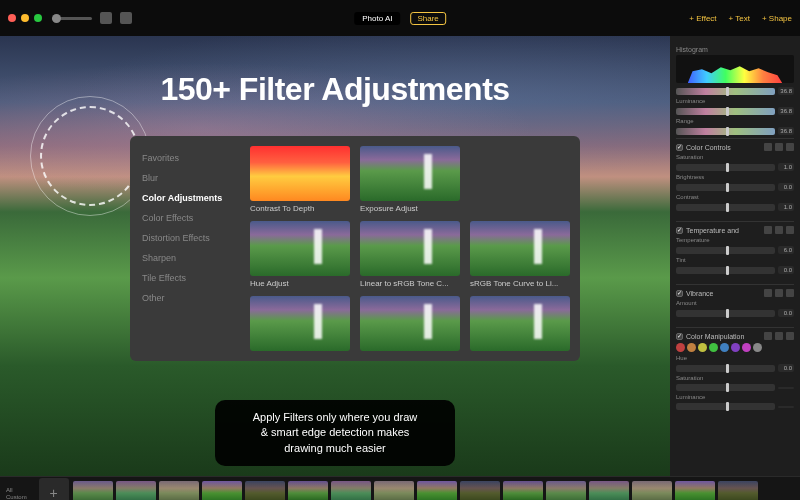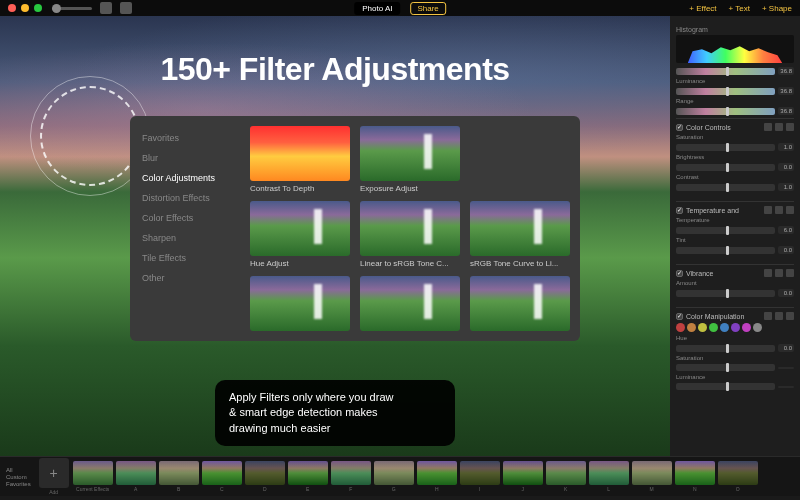--- a/index.html
+++ b/index.html
@@ -1,47 +1,47 @@
 <!DOCTYPE html>
 <html><head>
 <meta charset="utf-8">
 <style>
 *{margin:0;padding:0;box-sizing:border-box;font-family:-apple-system,BlinkMacSystemFont,'Helvetica Neue',sans-serif}
 body{width:800px;height:500px;background:#1a1a1a;overflow:hidden;position:relative}
-.titlebar{height:16px;background:#0c0c0c;display:flex;align-items:center;padding:0 8px;position:relative}
+.titlebar{height:36px;background:#0c0c0c;display:flex;align-items:center;padding:0 8px;position:relative}
 .traffic-lights{display:flex;gap:5px}
 .traffic-lights span{width:8px;height:8px;border-radius:50%}
 .tl-close{background:#ff5f57}.tl-min{background:#febc2e}.tl-max{background:#28c840}
 .titlebar-center{position:absolute;left:50%;transform:translateX(-50%);display:flex;align-items:center;gap:10px}
 .app-name{font-size:8px;color:#fff;background:#000;padding:2px 8px;border-radius:3px}
 .share-btn{font-size:8px;color:#f5c542;border:1px solid #f5c542;padding:1px 6px;border-radius:3px}
 .titlebar-right{margin-left:auto;display:flex;gap:12px;font-size:8px;color:#f5c542}
 .tb-item{cursor:pointer}
 .titlebar-slider{width:40px;height:3px;background:#555;margin-left:10px;border-radius:2px;position:relative}
 .titlebar-slider::after{content:'';position:absolute;left:0;top:-3px;width:9px;height:9px;background:#888;border-radius:50%}
 .tb-icon{width:12px;height:12px;background:#555;border-radius:2px;margin-left:8px}
 .main{display:flex;height:440px}
 .canvas{flex:1;position:relative;background:linear-gradient(180deg,#2a3550 0%,#4a5a7a 15%,#8a6a7a 25%,#c09080 32%,#3a6a3a 40%,#5a9a4a 55%,#2a5a2a 75%,#1a3a1a 100%)}
 .canvas::before{content:'';position:absolute;top:0;left:0;right:0;height:35%;background:radial-gradient(ellipse at 30% 60%,rgba(200,150,180,0.3) 0%,transparent 50%),radial-gradient(ellipse at 70% 40%,rgba(100,120,160,0.4) 0%,transparent 60%)}
 .headline{position:absolute;top:35px;left:0;right:0;text-align:center;color:#fff;font-size:32px;font-weight:700;letter-spacing:-0.5px;z-index:2}
 .dashed-circle{position:absolute;top:70px;left:40px;width:100px;height:100px;border:2px dashed rgba(255,255,255,0.8);border-radius:50%;z-index:2}
 .dashed-circle::before{content:'';position:absolute;top:-12px;left:-12px;right:-12px;bottom:-12px;border:1px solid rgba(255,255,255,0.4);border-radius:50%}
 .filter-panel{position:absolute;top:100px;left:130px;width:450px;height:225px;background:#3a3a3a;border-radius:6px;display:flex;z-index:5;overflow:hidden}
 .fp-categories{width:110px;padding:12px 0}
 .fp-cat{font-size:9px;color:#888;padding:5px 12px;cursor:pointer}
-.fp-cat.active{color:#fff;font-weight:400}
+.fp-cat.active{color:#fff;font-weight:700}
 .fp-grid{flex:1;padding:10px;overflow:hidden}
 .fp-row{display:flex;gap:10px;margin-bottom:8px}
 .fp-item{width:100px}
 .fp-thumb{width:100px;height:55px;border-radius:3px;background:linear-gradient(180deg,#4a5a8a 0%,#8a6a9a 25%,#5a9a4a 45%,#2a6a2a 100%);position:relative;overflow:hidden}
 .fp-thumb.red{background:linear-gradient(180deg,#ff3030 0%,#ff6040 30%,#ffcc40 55%,#ff8820 100%)}
 .fp-thumb::after{content:'';position:absolute;right:28px;top:8px;width:8px;height:35px;background:rgba(255,255,255,0.85);filter:blur(1px)}
 .fp-thumb.red::after{display:none}
 .fp-label{font-size:8px;color:#ccc;margin-top:3px;white-space:nowrap;overflow:hidden;text-overflow:ellipsis}
-.tooltip{position:absolute;bottom:10px;left:50%;transform:translateX(-50%);background:rgba(0,0,0,0.92);color:#fff;padding:10px 14px;border-radius:10px;font-size:11px;line-height:1.4;z-index:10;width:240px}
+.tooltip{position:absolute;bottom:10px;left:50%;transform:translateX(-50%);background:rgba(0,0,0,0.92);color:#fff;padding:10px 14px;border-radius:10px;font-size:11px;text-align:center;line-height:1.4;z-index:10;width:240px}
 .sidepanel{width:130px;background:#1e1e1e;padding:6px;overflow:hidden;font-size:7px;color:#aaa}
 .sp-section-title{font-size:7px;color:#888;margin:4px 0 2px}
 .histogram{width:100%;height:28px;background:#111;border-radius:2px;position:relative;overflow:hidden;margin-bottom:4px}
 .histogram::before{content:'';position:absolute;bottom:0;left:10%;width:80%;height:70%;background:linear-gradient(90deg,#4060ff 0%,#40ccff 20%,#40ff60 40%,#ffff40 60%,#ff8040 80%,#ff4040 100%);clip-path:polygon(0 100%,5% 40%,15% 30%,25% 50%,35% 20%,45% 35%,55% 15%,65% 40%,75% 25%,85% 45%,95% 60%,100% 100%)}
 .sp-slider-row{display:flex;align-items:center;gap:3px;margin:3px 0}
 .sp-slider{flex:1;height:7px;background:#333;border-radius:2px;position:relative}
 .sp-slider::after{content:'';position:absolute;left:50%;top:-1px;width:3px;height:9px;background:#ccc;border-radius:1px}
 .sp-slider.gradient{background:linear-gradient(90deg,#555 0%,#c080a0 30%,#a0c080 60%,#80a0c0 100%)}
 .sp-val{font-size:6px;color:#aaa;width:16px;text-align:right;background:#2a2a2a;padding:1px 2px;border-radius:2px}
 .sp-group{border-top:1px solid #333;padding:4px 0;margin-top:3px}
@@ -92,22 +92,22 @@
 <div class="main">
   <div class="canvas">
     <div class="headline">150+ Filter Adjustments</div>
     <div class="dashed-circle"></div>
 
     <div class="filter-panel">
       <div class="fp-categories" id="fp-cats">
           <div class="fp-cat">Favorites</div>
           <div class="fp-cat">Blur</div>
           <div class="fp-cat active">Color Adjustments</div>
+          <div class="fp-cat">Color Effects</div>
           <div class="fp-cat">Distortion Effects</div>
-          <div class="fp-cat">Color Effects</div>
           <div class="fp-cat">Sharpen</div>
           <div class="fp-cat">Tile Effects</div>
           <div class="fp-cat">Other</div>
         </div>
       <div class="fp-grid" id="fp-grid">
           <div class="fp-row">
             <div class="fp-item">
               <div class="fp-thumb red"></div>
               <div class="fp-label">Contrast To Depth</div>
             </div>

